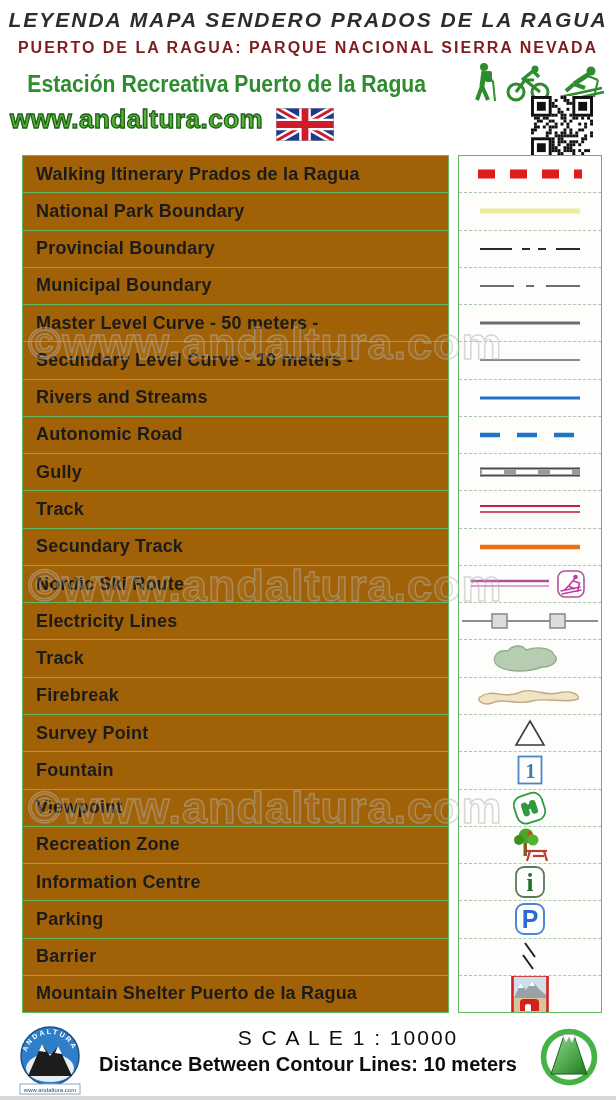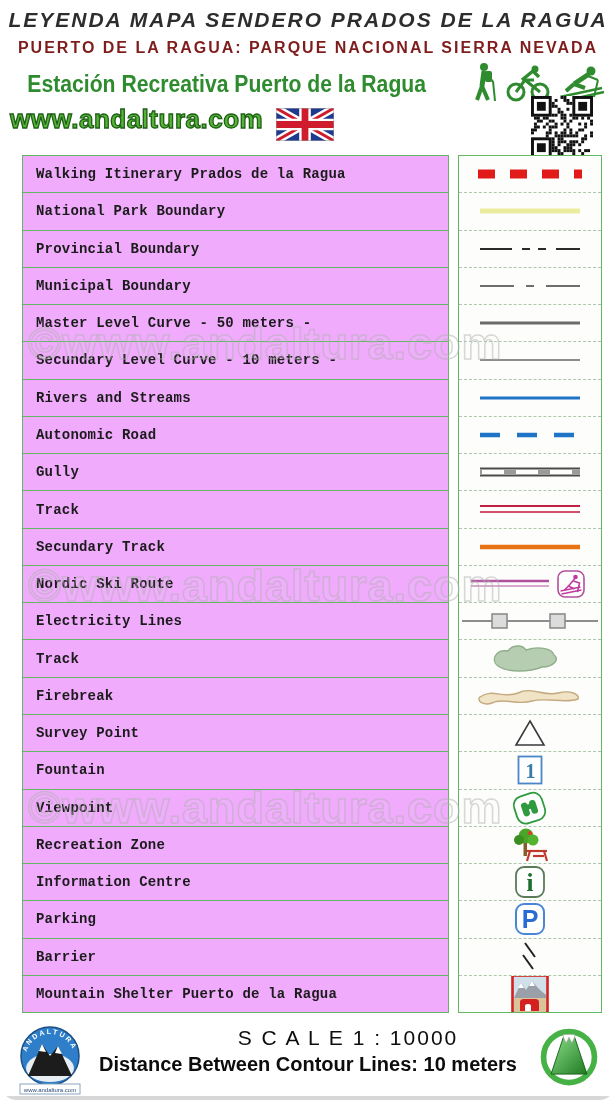--- a/index.html
+++ b/index.html
@@ -1,35 +1,35 @@
 <!DOCTYPE html>
 <html><head>
 <meta charset="utf-8">
 <style>
   html,body{margin:0;padding:0;background:#fff;}
   .page{position:relative;width:616px;height:1100px;background:#fff;overflow:hidden;
-        font-family:"Liberation Sans",sans-serif;border-radius:17px;}
+        font-family:"Liberation Sans",sans-serif;}
   
   .title1{position:absolute;top:8px;left:0;width:100%;text-align:center;
           font-size:21px;font-weight:bold;font-style:italic;letter-spacing:2px;color:#2d2d2d;}
   .title2{position:absolute;top:39px;left:0;width:100%;text-align:center;
           font-size:16px;font-weight:bold;letter-spacing:2px;color:#7f1d1d;}
   .station-row{position:absolute;top:62px;left:0;width:100%;display:flex;
           justify-content:center;align-items:center;gap:28px;}
   .station-text{font-size:23px;font-weight:bold;color:#2e8b2e;transform:scaleX(.92);white-space:nowrap;}
   .act-icons{display:flex;align-items:flex-end;gap:8px;}
   .web-text{position:absolute;top:104px;left:10px;font-size:26px;font-weight:900;
           color:#57b335;letter-spacing:.5px;-webkit-text-stroke:1.3px #1e6018;white-space:nowrap;}
   .flag{position:absolute;top:108px;left:276px;}
   .qr{position:absolute;top:96px;left:531px;}
   
   .labels-box{position:absolute;left:22px;top:155px;width:427px;height:858px;
           border:1.5px solid #62b862;background:#eef7e6;display:flex;flex-direction:column;box-sizing:border-box;}
-  .label-row{flex:1;display:flex;align-items:center;padding-left:13px;background:#f0abfc;
-          border-bottom:1px solid #62b862;font-size:14px;font-weight:bold;color:#1b1b1b;letter-spacing:.2px;font-family:Liberation Mono, monospace;}
+  .label-row{flex:1;display:flex;align-items:center;padding-left:13px;background:#a16207;
+          border-bottom:1px solid #62b862;font-size:18px;font-weight:bold;color:#1b1b1b;letter-spacing:.2px;}
   .label-row:last-child{border-bottom:none;}
   .symbols-box{position:absolute;left:458px;top:155px;width:144px;height:858px;
           border:1.5px solid #62b862;background:#fdfefc;display:flex;flex-direction:column;box-sizing:border-box;}
   .symbol-cell{flex:1;display:flex;align-items:center;justify-content:center;
           border-bottom:1.5px dashed #aec6ae;overflow:hidden;}
   .symbol-cell:last-child{border-bottom:none;}
   
   .wm{position:absolute;left:28px;width:640px;font-size:45px;font-weight:bold;letter-spacing:1px;
       color:rgba(255,255,255,0.05);-webkit-text-stroke:1.5px rgba(175,175,175,.5);
       white-space:nowrap;pointer-events:none;z-index:5;}

